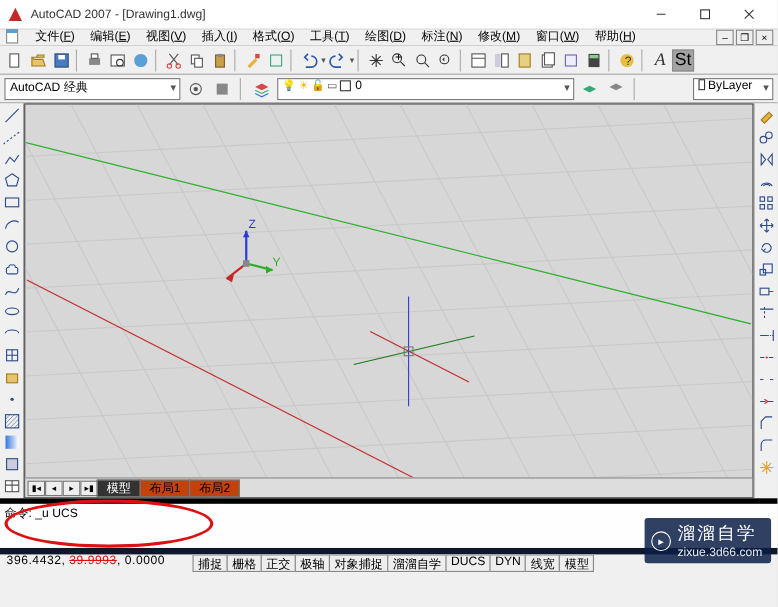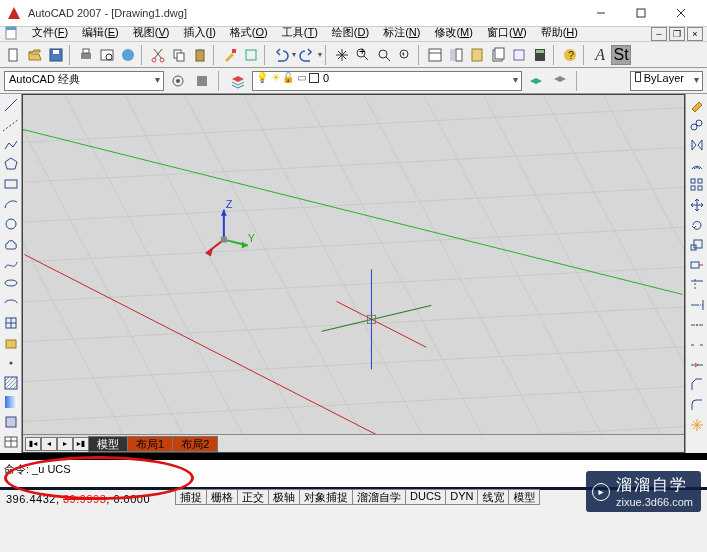--- a/index.html
+++ b/index.html
@@ -24,24 +24,24 @@
   .workarea { position: relative; height: 359px; display: flex; }
   .ltoolbar, .rtoolbar { width: 22px; background: #f0f0f0; border-right: 1px solid #999; display: flex; flex-direction: column; gap: 2px; padding: 2px 0; align-items: center; }
   .rtoolbar { border-right: none; border-left: 1px solid #999; }
   .vbtn { width: 18px; height: 18px; display: flex; align-items: center; justify-content: center; }
   .viewport { flex: 1; background: #d6d7d6; position: relative; border: 1px solid #444; overflow: hidden; }
   .viewport svg { width: 100%; height: 100%; display: block; }
   .tabbar { height: 18px; background: #ddd; border-top: 1px solid #888; display: flex; align-items: center; padding: 0 2px; gap: 0; }
   .tabnav { width: 16px; height: 14px; border: 1px solid #777; background: #eee; display: flex; align-items: center; justify-content: center; font-size: 8px; }
   .tab { padding: 0 8px; height: 16px; line-height: 15px; border: 1px solid #777; background: #c2410c; margin-left: -1px; }
   .tab.active { background: #333; color: #fff; }
-  .cmdarea { height: 34px; background: #fefefe; border-top: 7px solid #000000; padding: 1px 4px; font-family: SimSun, monospace; font-size: 12px; line-height: 16px; position: relative; }
+  .cmdarea { height: 45px; background: #fefefe; border-top: 5px solid #000000; padding: 1px 4px; font-family: SimSun, monospace; font-size: 12px; line-height: 16px; position: relative; }
   .cmdline { white-space: pre; }
   .ellipse { position: absolute; border: 3px solid #d11; border-radius: 50%; width: 190px; height: 44px; left: 4px; top: -4px; pointer-events: none; }
-  .statusbar { height: 18px; background: #f0f0f0; border-top: 3px solid #0f172a; display: flex; align-items: flex-end; font-size: 11px; }
+  .statusbar { height: 18px; background: #f0f0f0; border-top: 6px solid #0f172a; display: flex; align-items: flex-start; font-size: 11px; }
   .coords { padding: 0 6px; letter-spacing: 0.5px; }
   .coords .strike { text-decoration: line-through; text-decoration-color: #d11; color: #d11; }
   .sbtn { padding: 0 4px; height: 16px; border: 1px solid #888; margin-left: -1px; background: #eee; }
   .watermark { position: absolute; right: 6px; bottom: 40px; background: rgba(10,30,70,0.85); color: #fff; padding: 4px 8px 4px 30px; border-radius: 3px; font-size: 12px; display: flex; align-items: center; gap: 6px; }
   .watermark .logo { position: absolute; left: 6px; width: 18px; height: 18px; border: 1.5px solid #fff; border-radius: 50%; display: flex; align-items: center; justify-content: center; font-size: 10px; }
   .wm-url { font-size: 11px; opacity: 0.9; display: block; }
   .tbtn svg, .vbtn svg { width: 16px; height: 16px; }
   .layer-combo-icons { display: flex; gap: 1px; align-items: center; }
   .li { width: 12px; height: 12px; display: inline-flex; align-items: center; justify-content: center; font-size: 10px; }
 </style>

